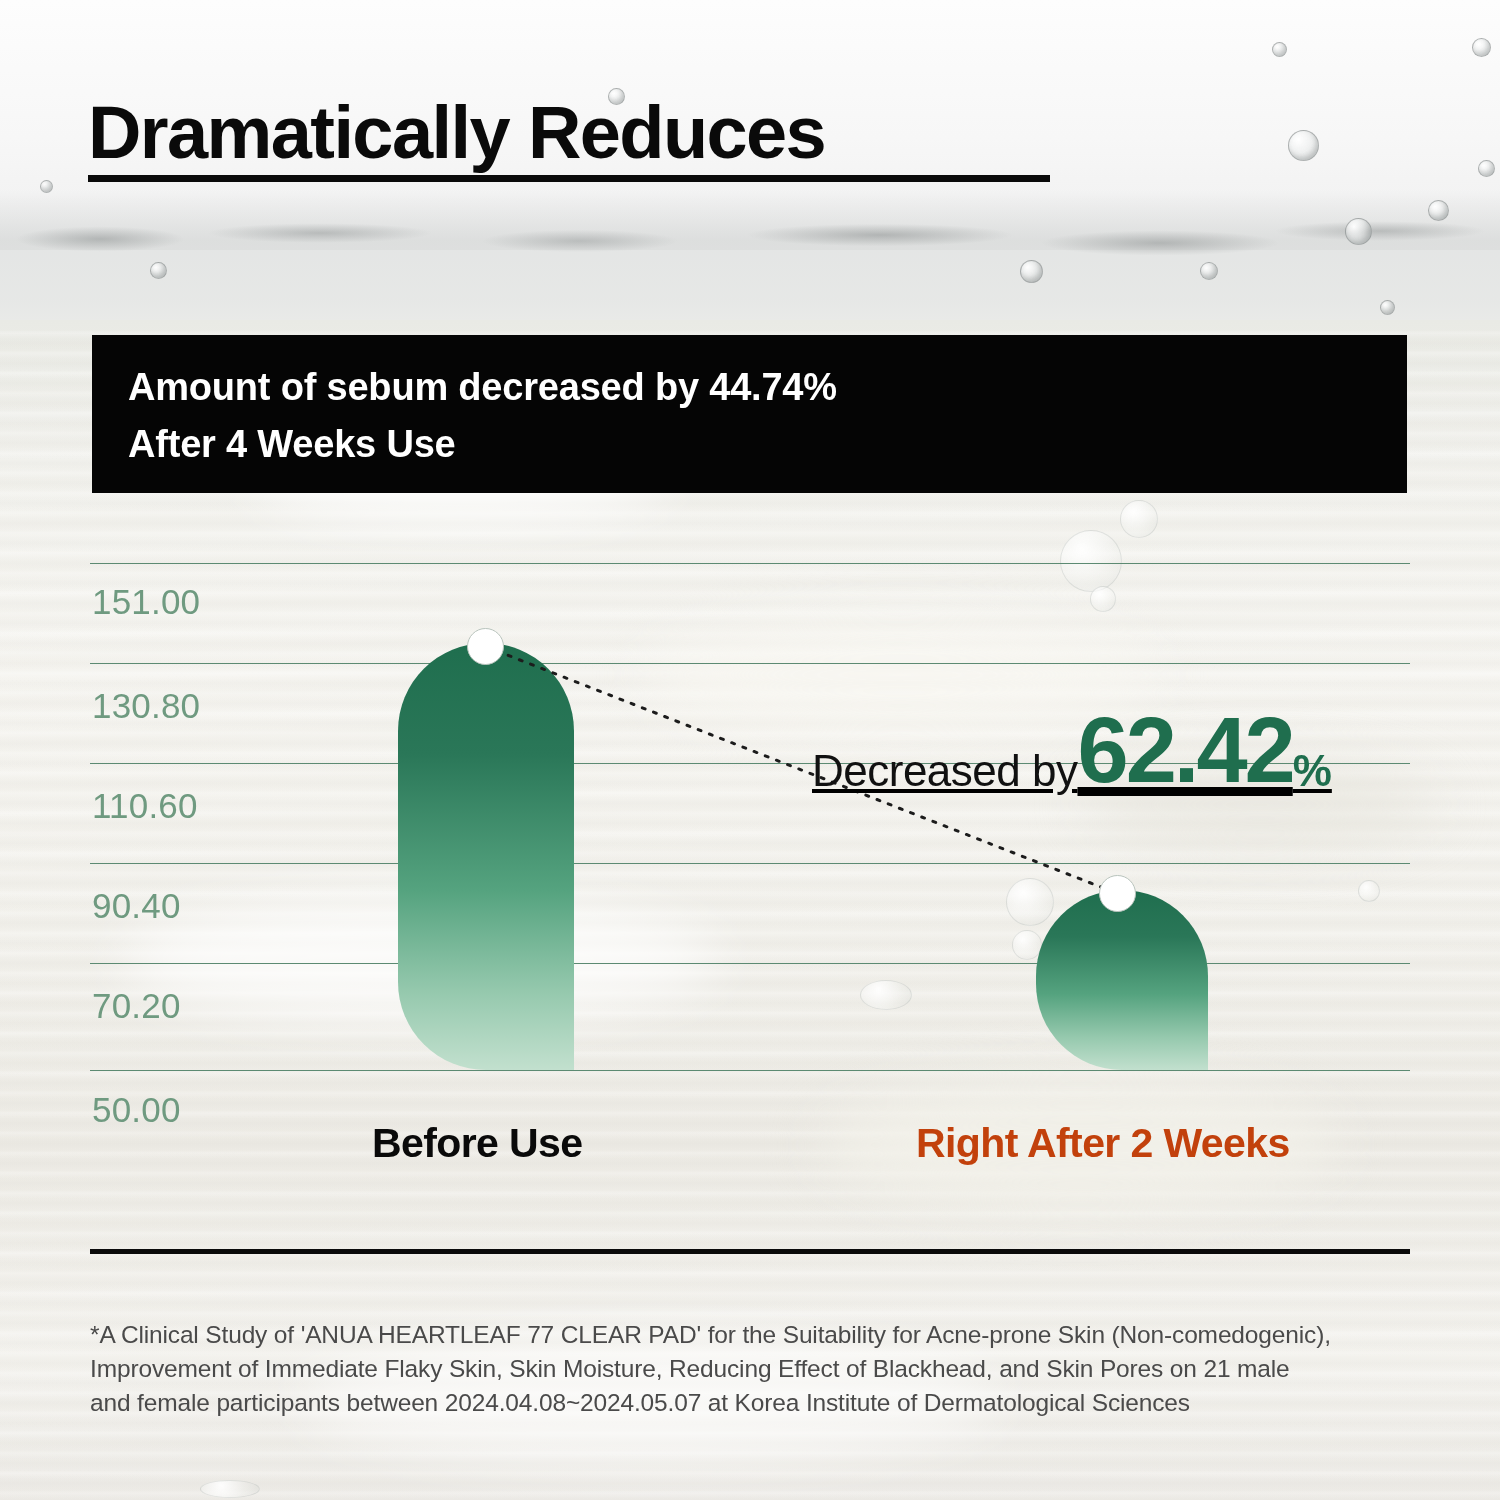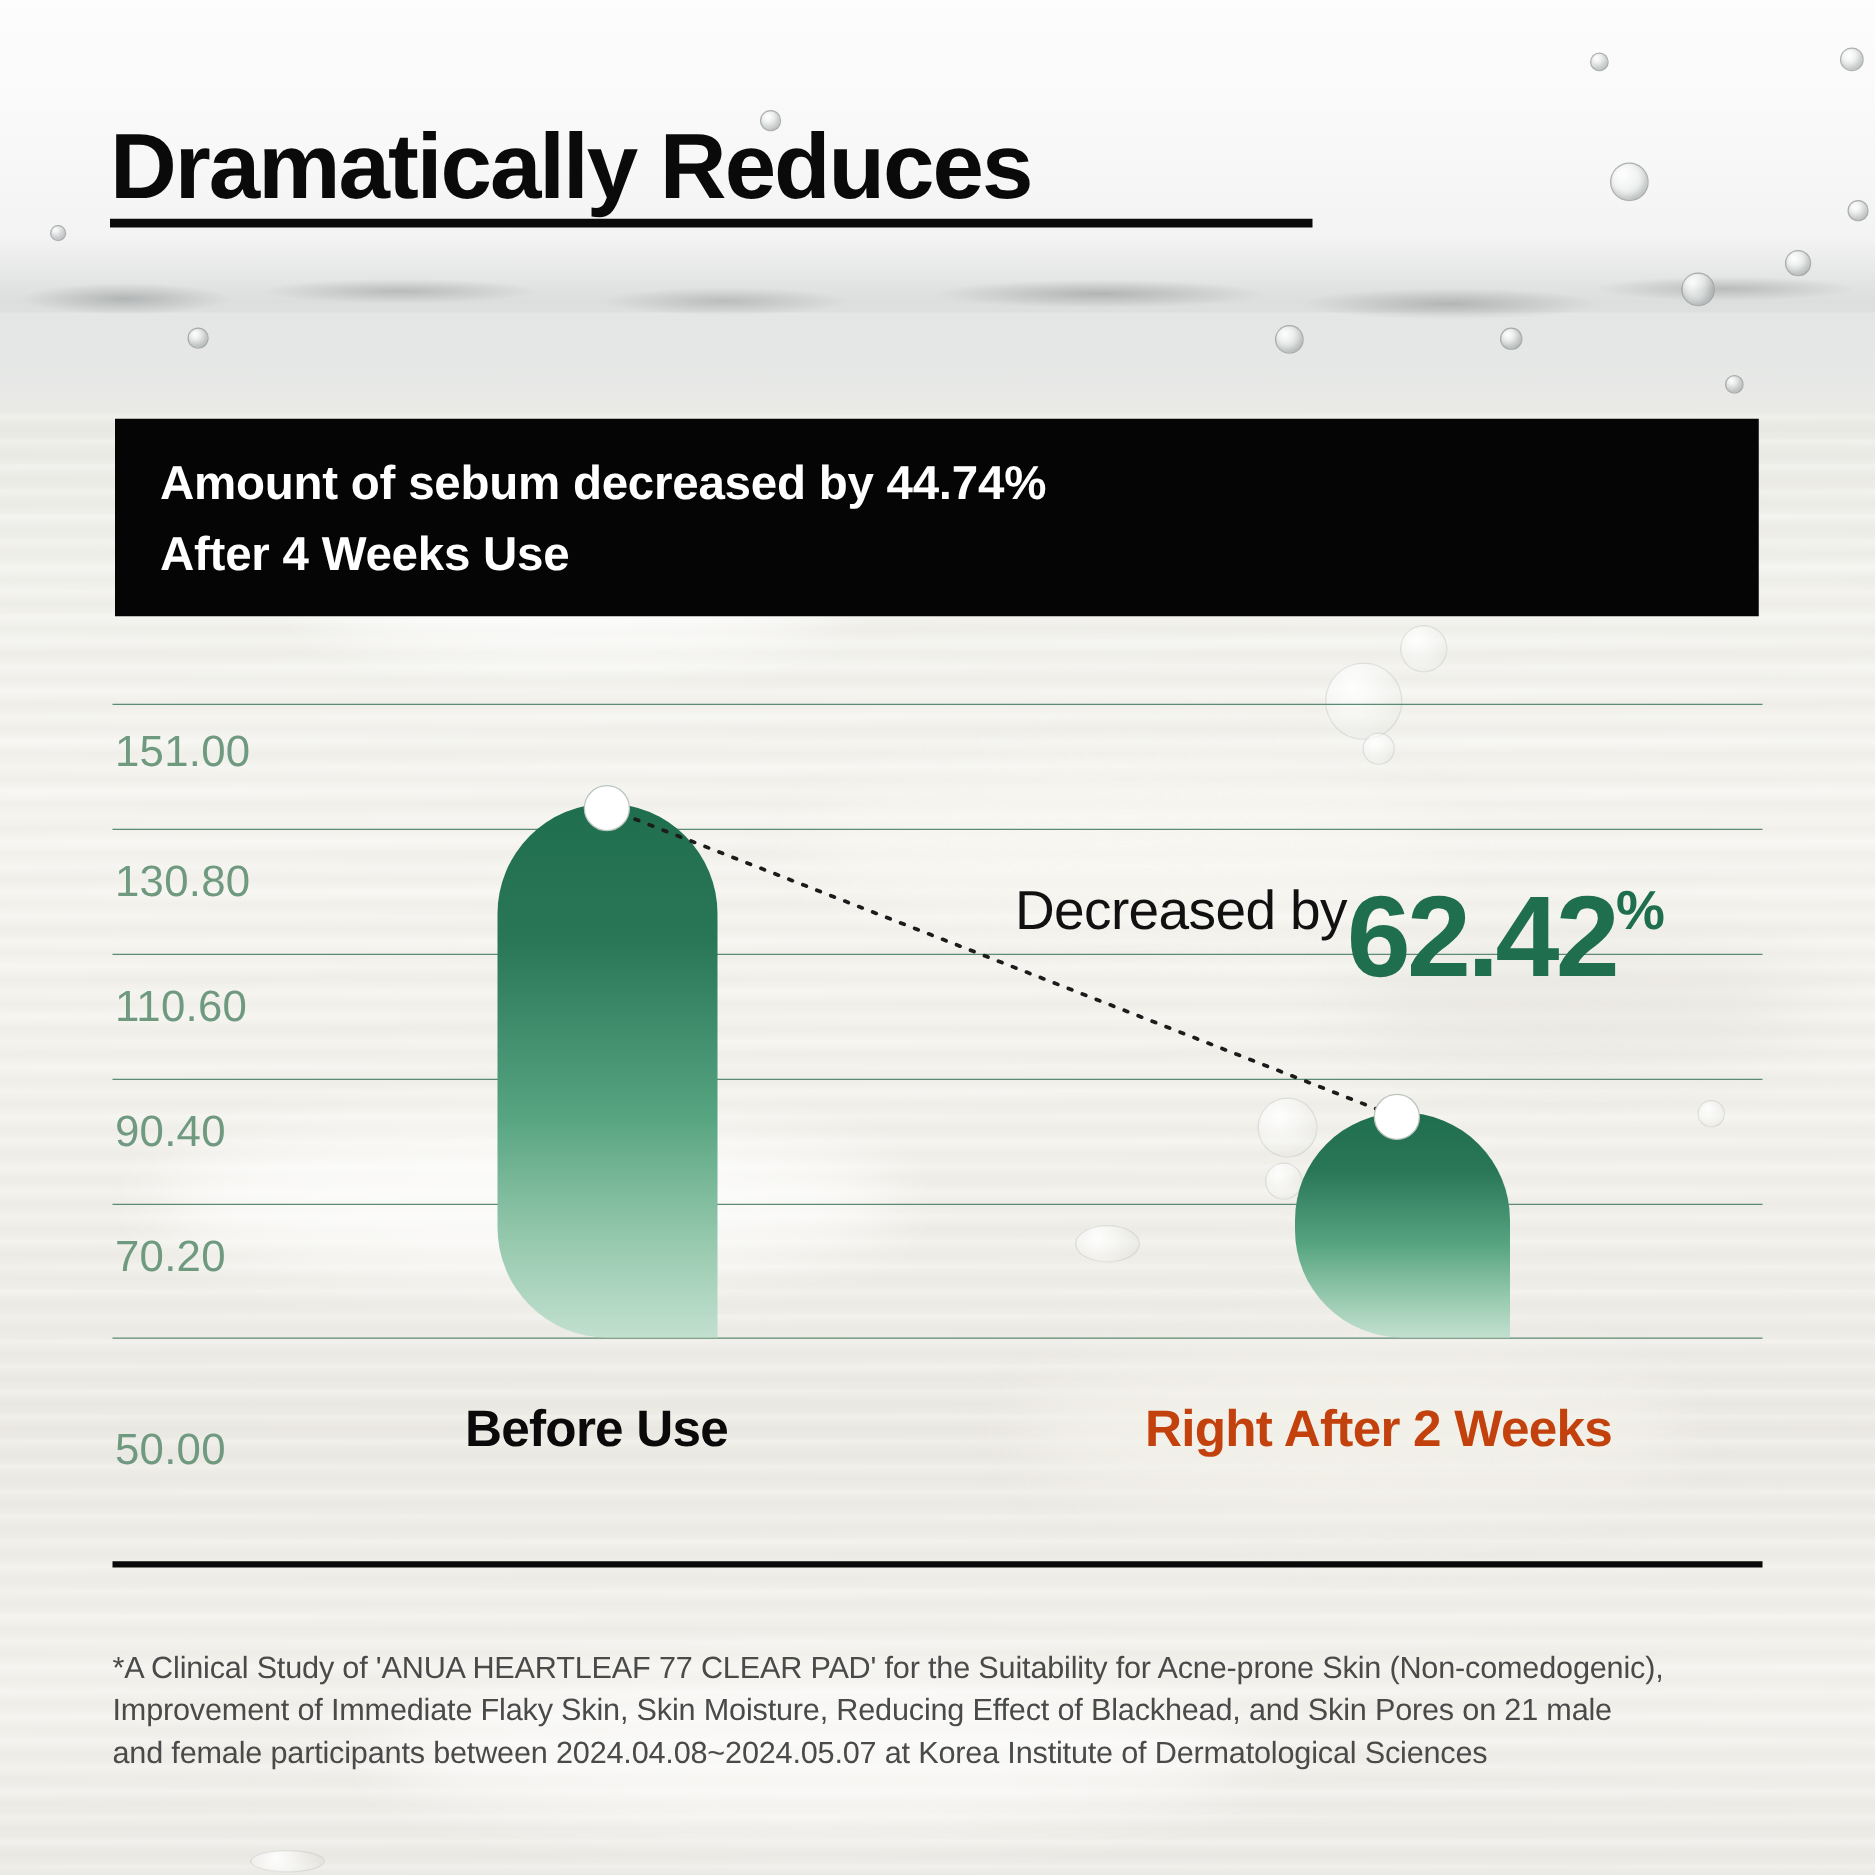--- a/index.html
+++ b/index.html
@@ -125,21 +125,21 @@
     position:absolute; width:37px; height:37px; border-radius:50%;
     background:#ffffff; border:1.5px solid #b9c4bd;
   }
   .marker-1 { left:467px; top:628px; }
   .marker-2 { left:1099px; top:875px; }
 
   .connector { position:absolute; left:0; top:0; width:1500px; height:1500px; overflow:visible; }
 
   .decreased-wrap {
     position:absolute; left:812px; top:704px;
-    display:flex; align-items:flex-start; white-space:nowrap;
+    display:flex; align-items:flex-end; white-space:nowrap;text-decoration:underline;
   }
   .decreased-label { font-size:44px; font-weight:400; color:#111; letter-spacing:-.5px; }
   .decreased-value { font-size:92px; font-weight:700; color:#1f6e4e; letter-spacing:-3px; line-height:1; }
   .decreased-pct  { font-size:44px; font-weight:700; color:#1f6e4e; }
 
   .xlabel {
     position:absolute; font-size:41px; letter-spacing:-.6px; white-space:nowrap;
   }
   .xlabel-1 { left:372px; top:1120px; font-weight:700; color:#0a0a0a; }
   .xlabel-2 { left:916px; top:1120px; font-weight:700; color:#c2410c; }
@@ -213,21 +213,21 @@
     <div class="gridline" style="top:763px;"></div>
     <div class="gridline" style="top:863px;"></div>
     <div class="gridline" style="top:963px;"></div>
     <div class="gridline" style="top:1070px;"></div>
 
     <div class="ylabel" style="top:582px;">151.00</div>
     <div class="ylabel" style="top:686px;">130.80</div>
     <div class="ylabel" style="top:786px;">110.60</div>
     <div class="ylabel" style="top:886px;">90.40</div>
     <div class="ylabel" style="top:986px;">70.20</div>
-    <div class="ylabel" style="top:1140px;">50.00</div>
+    <div class="ylabel" style="top:1090px;">50.00</div>
 
     <div class="bar bar-1"></div>
     <div class="bar bar-2"></div>
 
     <svg class="connector" viewBox="0 0 1500 1500">
       <line x1="497" y1="651" x2="1106" y2="889" stroke="#1c1c1c" stroke-width="3" stroke-dasharray="3 9" stroke-linecap="round"></line>
     </svg>
 
     <div class="marker marker-1"></div>
     <div class="marker marker-2"></div>

